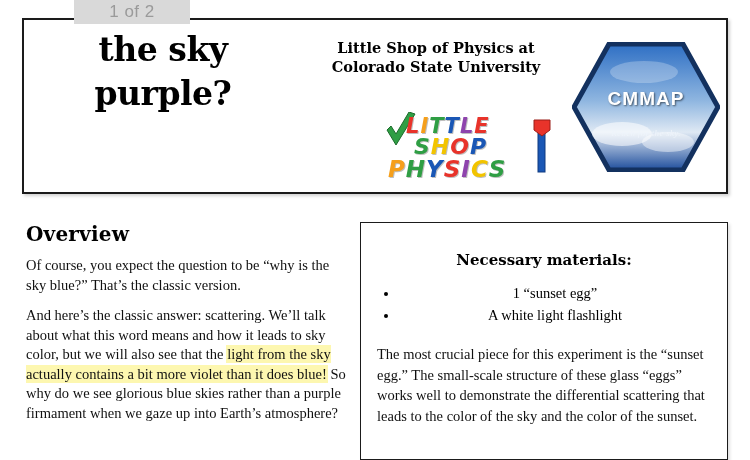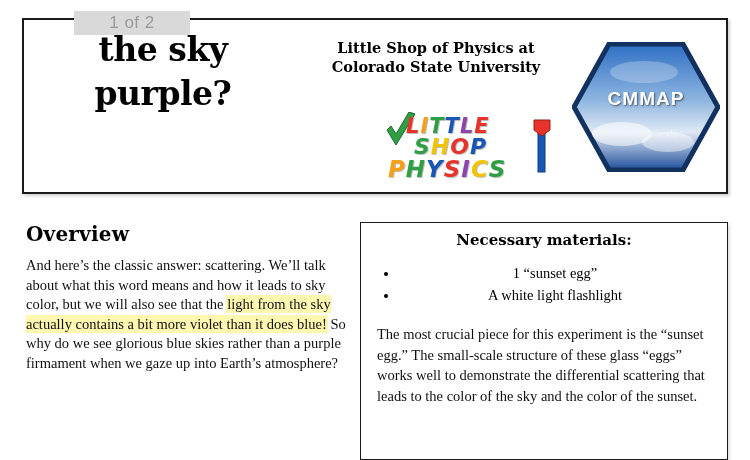--- a/index.html
+++ b/index.html
@@ -23,21 +23,20 @@
     width: 116px;
     height: 24px;
     background: #d9d9d9;
     color: #9a9a9a;
     font-family: "Liberation Sans", sans-serif;
     font-size: 17px;
     line-height: 24px;
     text-align: center;
     letter-spacing: 0.5px;
     z-index: 20;
-    margin-top: 11px;
   }
 
   .page {
     position: absolute;
     top: 0;
     left: 0;
     width: 750px;
     height: 460px;
     background: #ffffff;
   }
@@ -190,21 +189,21 @@
 
   .col-right {
     position: absolute;
     left: 360px;
     top: 222px;
     width: 368px;
     height: 238px;
     border: 1.5px solid #1b1b1b;
     background: #ffffff;
     box-sizing: border-box;
-    padding: 6px 16px 0 16px;
+    padding: 26px 16px 0 16px;
     box-shadow: 2px 2px 3px rgba(0,0,0,0.12);
   }
   .mat-head {
     font-family: "DejaVu Serif", serif;
     font-weight: bold;
     font-size: 15px;
     text-align: center;
     margin: 2px 0 14px 0;
   }
   .mat-list {
@@ -276,20 +275,23 @@
         <ellipse cx="72" cy="30" rx="34" ry="11" fill="#ffffff" opacity="0.25"></ellipse>
       </svg>
       <div class="cmmap-text">CMMAP</div>
       <div class="cmmap-tag">Reach for the sky.</div>
     </div>
   </div>
 
   <div class="col-left">
     <div class="section-head">Overview</div>
     <p class="para">
+      <span>Of course, you expect the question to be “why is the sky blue?” That’s the classic version.</span>
+    </p>
+    <p class="para">
       <span>And here’s the classic answer: scattering. We’ll talk about what this word means and how it leads to sky color, but we will also see that the </span><span class="hl">light from the sky actually contains a bit more violet than it does blue!</span><span> So why do we see glorious blue skies rather than a purple firmament when we gaze up into Earth’s atmosphere?</span>
     </p>
   </div>
 
   <div class="col-right">
     <div class="mat-head">Necessary materials:</div>
     <ul class="mat-list">
       <li>1 “sunset egg”</li>
       <li>A white light flashlight</li>
     </ul>

